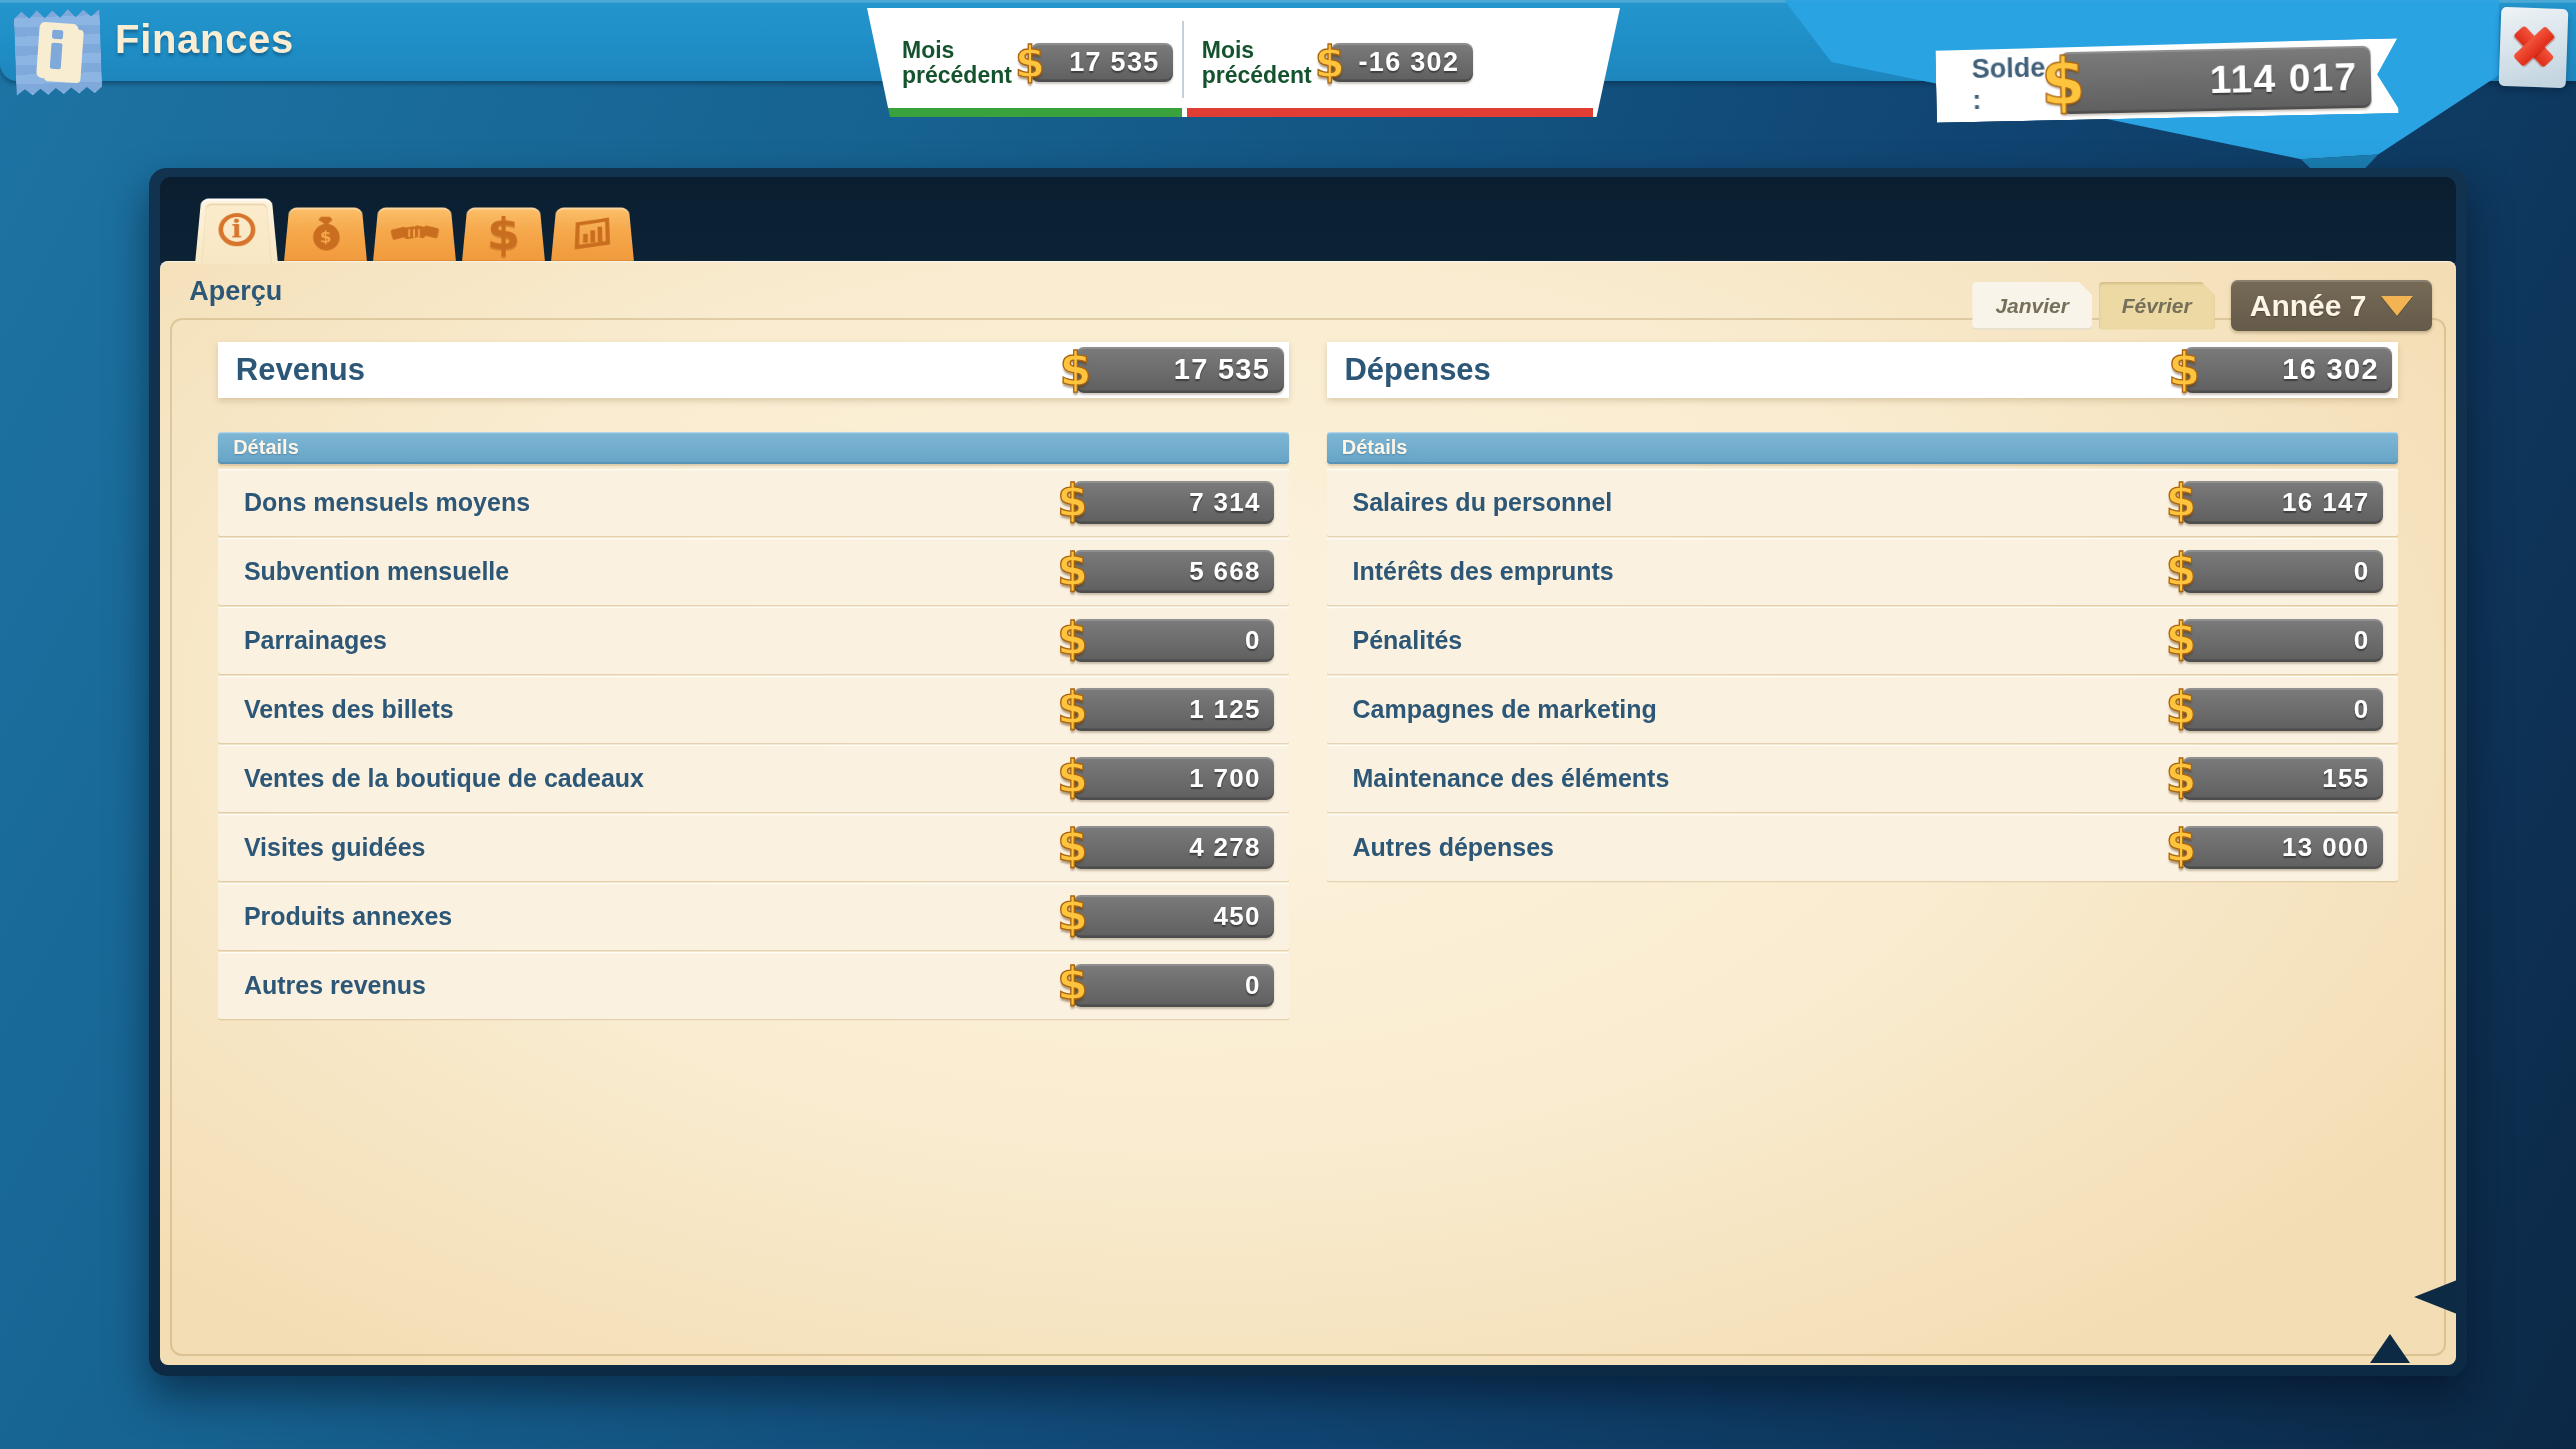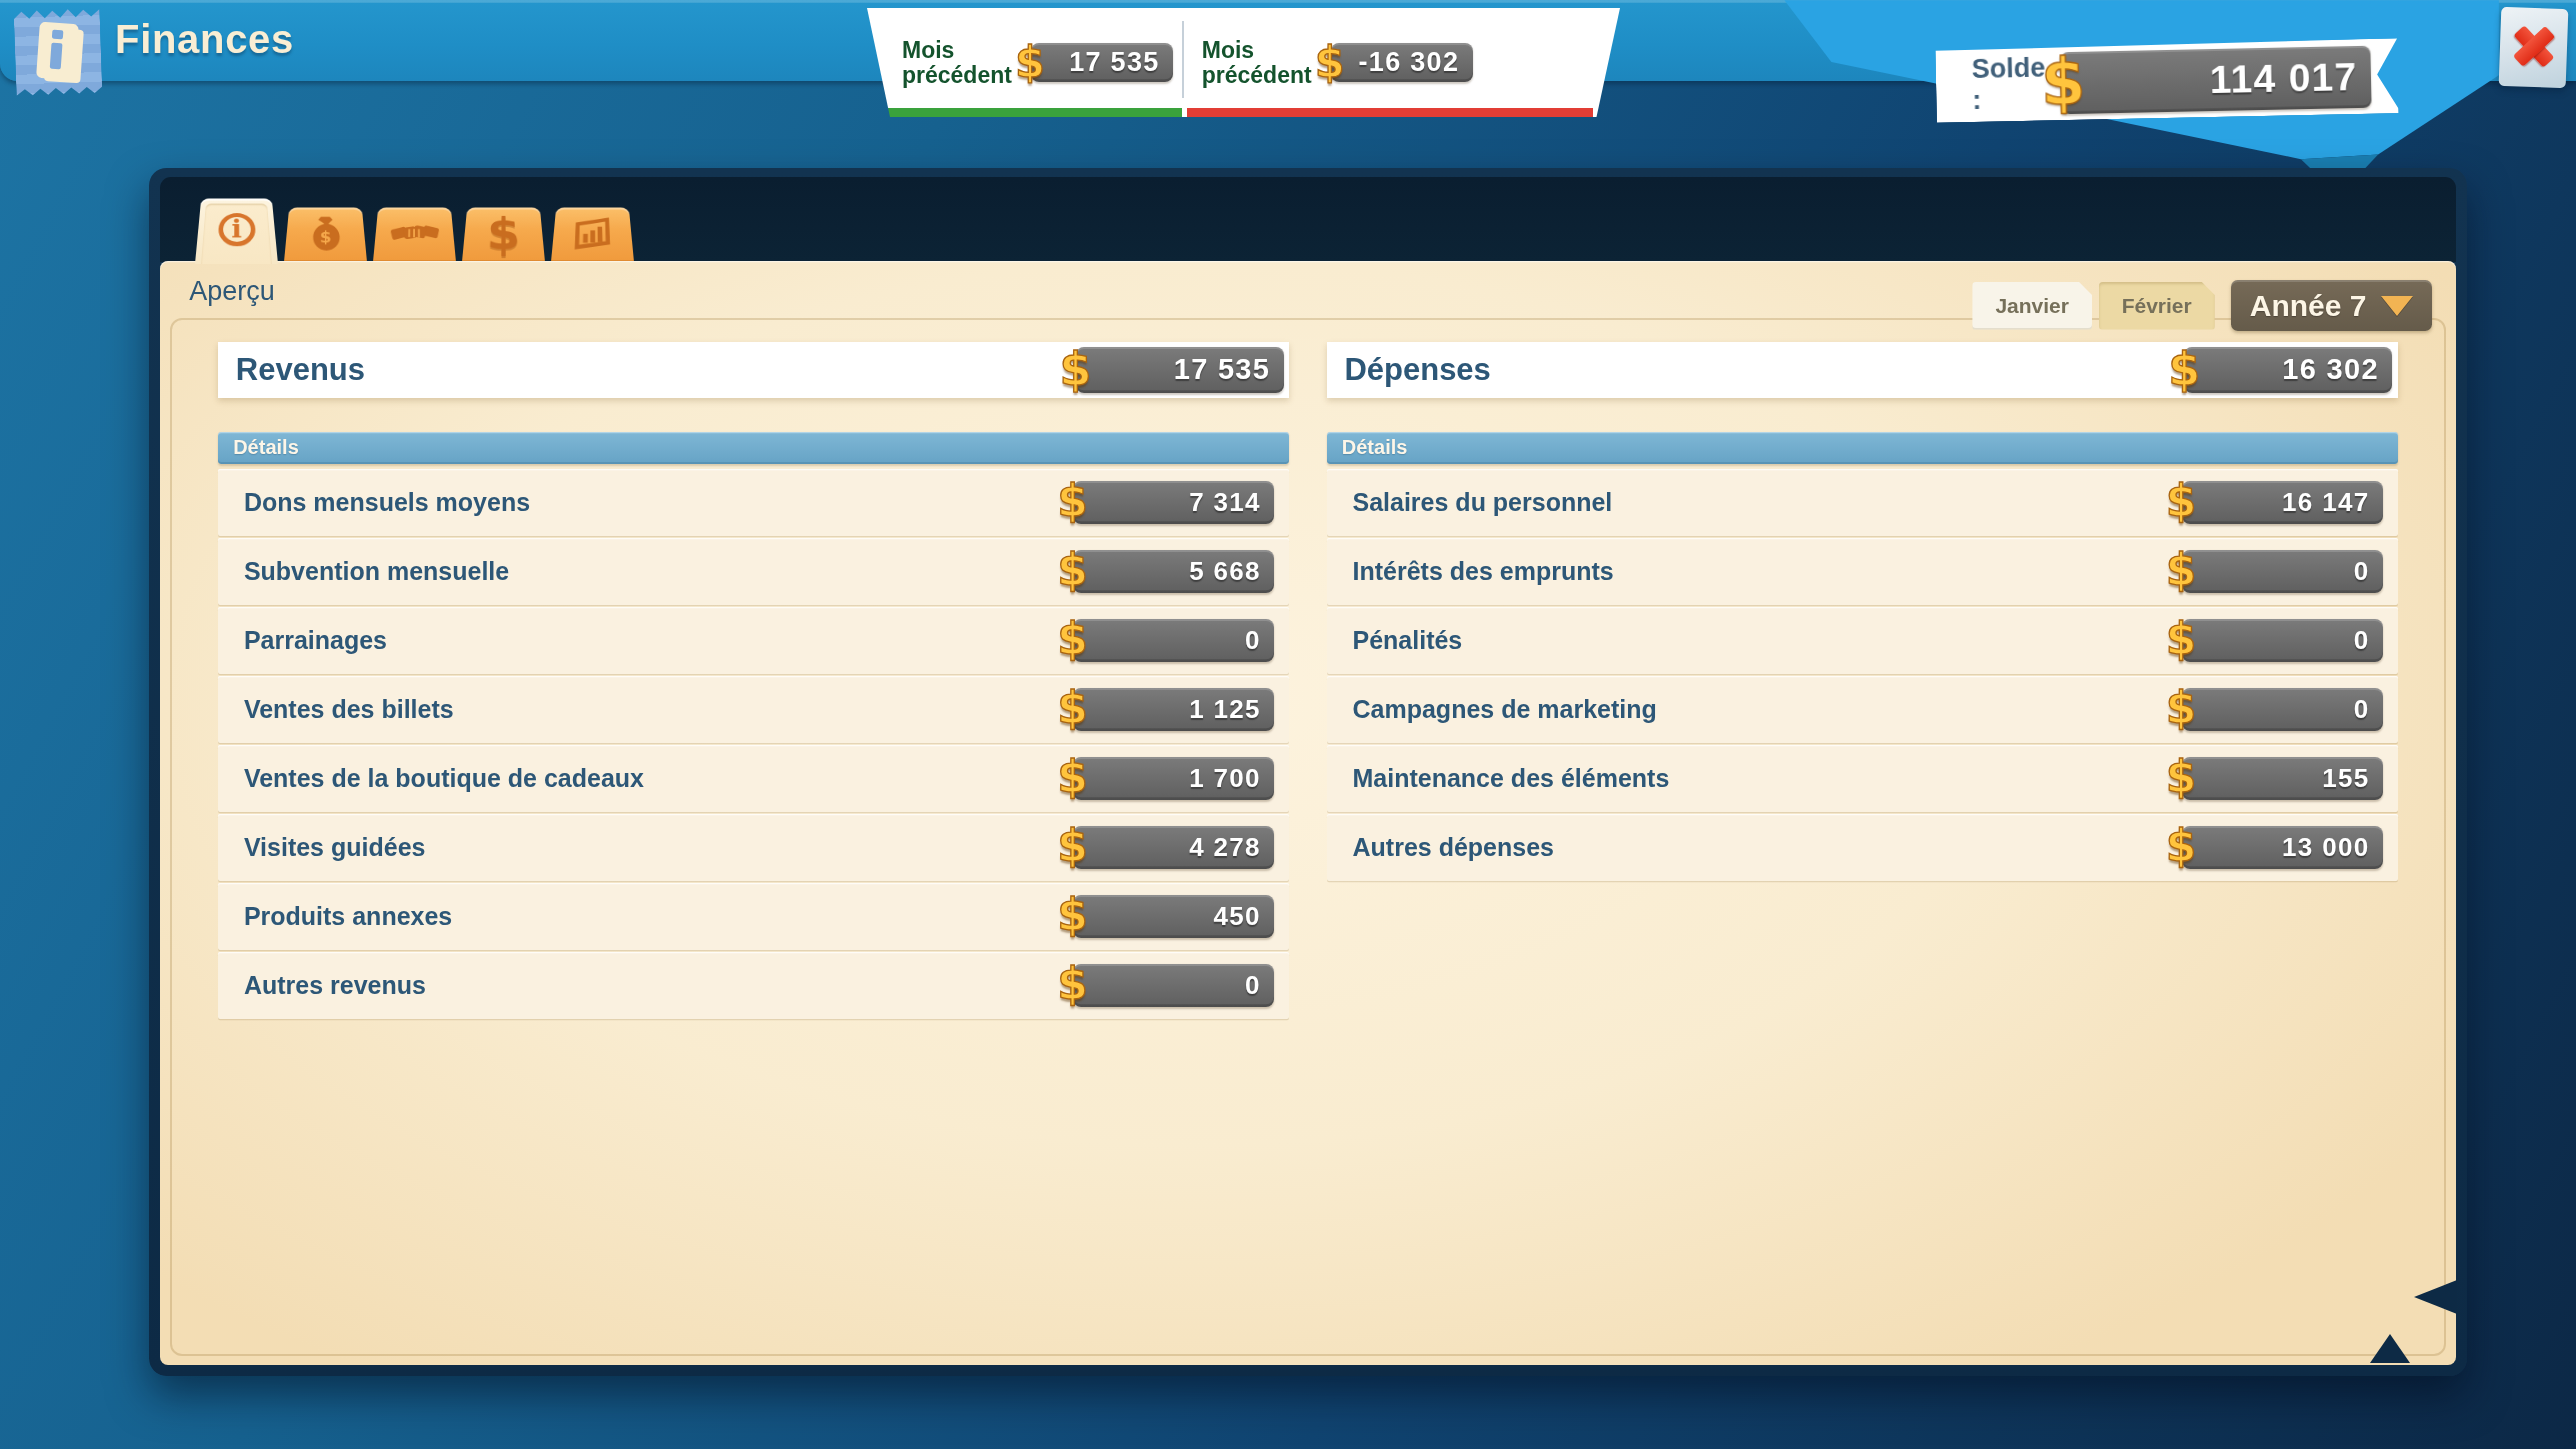--- a/index.html
+++ b/index.html
@@ -149,35 +149,36 @@
   
   .panel{
     position:absolute;left:10.7px;right:10.7px;top:93px;bottom:10.7px;z-index:4;
     border-radius:8px;
     background:radial-gradient(ellipse 1476px 805px at 45% 40%,#fdf3de 0%,#f9ecd0 55%,#f3ddb4 100%);
     box-shadow:inset 0 1.3px 0 rgba(255,255,255,.5);
   }
   .panel-header{position:absolute;left:0;right:0;top:0;height:57px;}
   .section-title{
     position:absolute;left:29.5px;top:14.8px;
-    font-size:27px;font-weight:400;color:#2d5777;
+    font-size:27px;font-weight:700;color:#2d5777;
   }
   .content-inset{
     position:absolute;left:10.7px;right:10.7px;top:57px;bottom:9.4px;
     border:2px solid rgba(160,125,60,.28);border-radius:12px;
     display:flex;gap:38px;padding:21.5px 46px 0 46px;
   }
   .col{flex:1;min-width:0;}
   
   .controls{position:absolute;right:24px;top:19px;display:flex;align-items:center;gap:6.7px;z-index:6;}
   .month-btn{
     height:48px;min-width:101px;padding:0 23px;display:flex;align-items:center;justify-content:center;
     font-size:21px;font-weight:700;color:#76705a;cursor:pointer;
     clip-path:polygon(0 0,calc(100% - 13.4px) 0,100% 13.4px,100% 100%,0 100%);
     border-radius:4px;
+    font-style:italic;
   }
   .month-btn.unselected{background:#f8f4e9;box-shadow:inset 0 -2px 0 rgba(140,120,80,.18);}
   .month-btn.selected{background:#ecd9a4;box-shadow:inset 0 2px 2.7px rgba(140,110,50,.25);}
   .year-btn{
     height:51px;padding:0 19px;margin-left:9.4px;display:flex;align-items:center;gap:14.8px;
     background:linear-gradient(180deg,#766a57 0%,#655b4a 100%);
     border-radius:6.7px;cursor:pointer;
     box-shadow:inset 0 2px 0 rgba(255,255,255,.15),0 2px 3.4px rgba(80,60,20,.3);
   }
   .year-label{font-size:30px;font-weight:700;color:#fdf6e6;text-shadow:0 1.3px 1.3px rgba(0,0,0,.3);}

